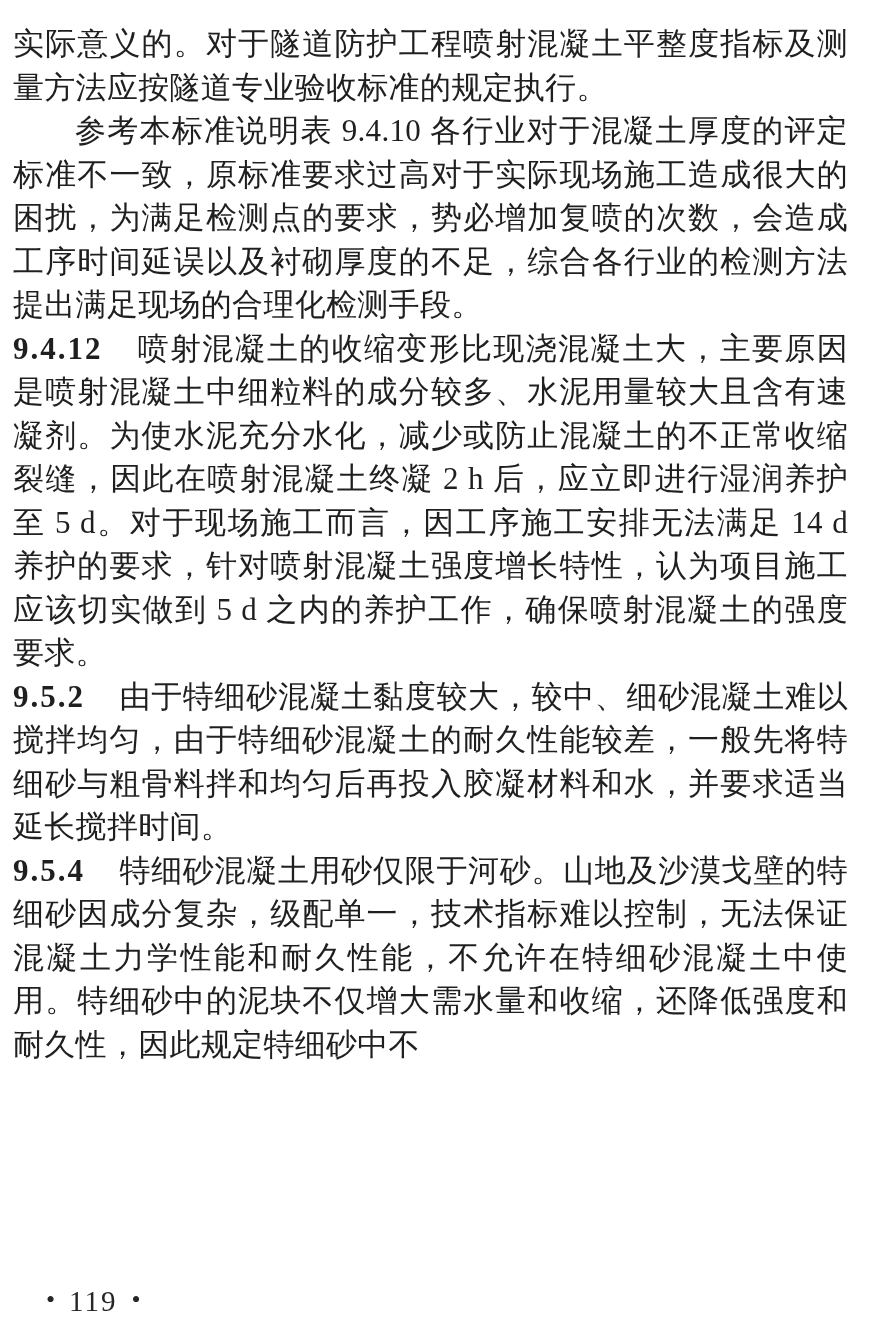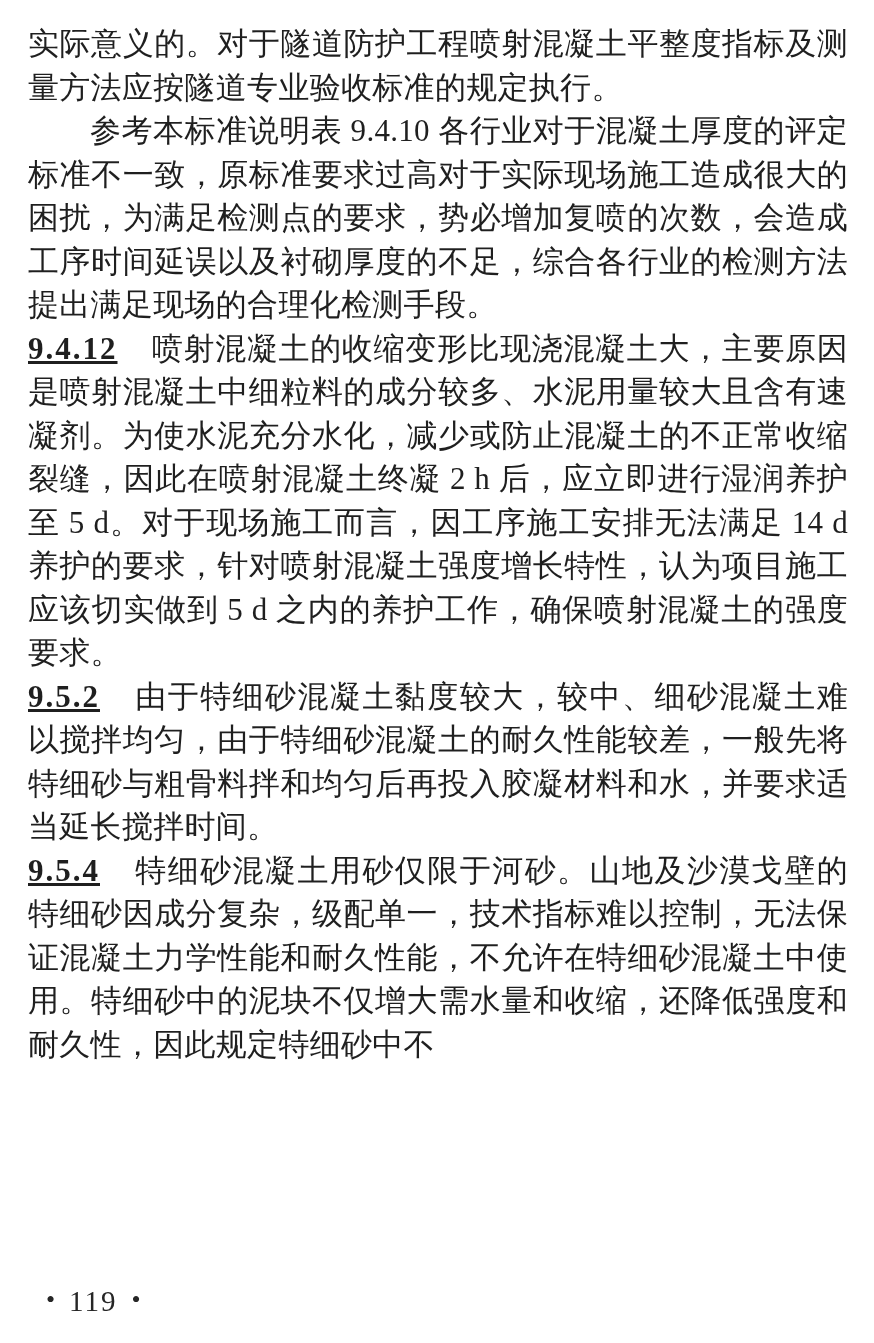--- a/index.html
+++ b/index.html
@@ -12,41 +12,40 @@
     background: #ffffff;
     overflow: hidden;
     position: relative;
     font-family: "Liberation Serif", "DejaVu Serif", serif;
     color: #1f1f1f;
   }
   .page {
     box-sizing: border-box;
     width: 874px;
     height: 959px;
-    padding: 22px 26px 0 28px;
+    padding: 22px 26px 0 13px;
     position: relative;
   }
   .doc-para {
     margin: 0;
     font-size: 31px;
     line-height: 43.5px;
     text-align: justify;
     text-justify: inter-ideograph;
     word-break: break-all;
     letter-spacing: 0.3px;
   }
   .doc-para.indented {
     text-indent: 2em;
   }
   .sec-num {
     font-weight: 700;
     letter-spacing: 2px;
     margin-right: 1.1em;
     white-space: nowrap;
-    text-decoration: underline;
   }
   .footer {
     position: absolute;
     left: 46px;
     top: 1283px;
     font-size: 29px;
     line-height: 36px;
     color: #262626;
     display: flex;
     align-items: center;

